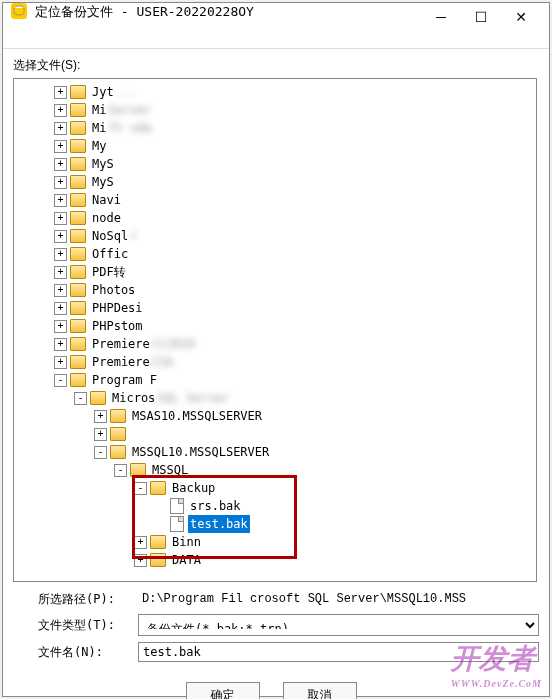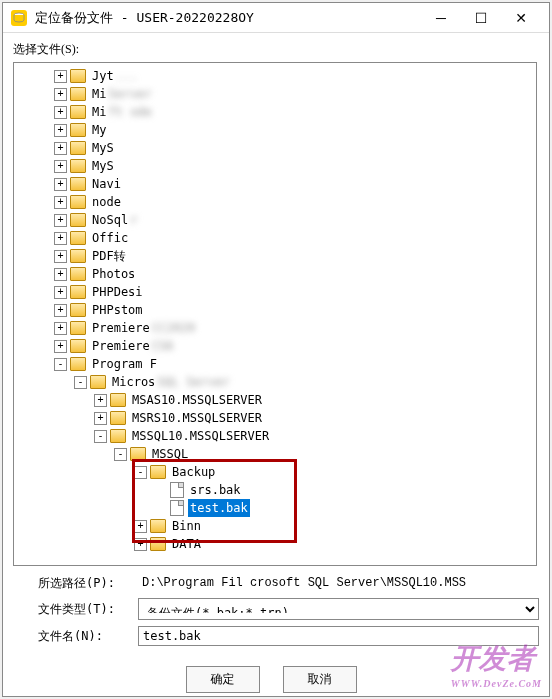--- a/index.html
+++ b/index.html
@@ -1,24 +1,24 @@
 <!DOCTYPE html>
 <html><head>
 <meta charset="utf-8">
 <style>
 * { box-sizing: border-box; margin: 0; padding: 0; }
 body { font-family: "Microsoft YaHei", SimSun, sans-serif; font-size: 12px; background: #f0f0f0; width: 552px; height: 699px; overflow: hidden; position: relative; }
 .window { width: 548px; height: 695px; background: #fff; border: 1px solid #888; position: absolute; top: 2px; left: 2px; }
-.titlebar { height: 30px; display: flex; align-items: center; padding: 0 8px; background: #fff; border-bottom: 1px solid #ddd; }
+.titlebar { height: 46px; display: flex; align-items: flex-start; padding: 0 8px; background: #fff; border-bottom: 1px solid #ddd; }
 .titlebar-icon { width: 16px; height: 16px; background: #ffcc00; border-radius: 3px; margin-right: 8px; display: flex; align-items: center; justify-content: center; font-size: 10px; }
 .titlebar-text { flex: 1; font-family: SimSun, monospace; font-size: 13px; }
 .win-controls { display: flex; gap: 0; }
 .win-btn { width: 40px; height: 28px; display: flex; align-items: center; justify-content: center; font-size: 14px; cursor: pointer; }
 .content { padding: 8px 10px; }
-.label-row { margin-bottom: 4px; font-family: Liberation Serif, serif; }
+.label-row { margin-bottom: 4px; font-family: Liberation Sans, sans-serif; }
 .tree-container { width: 524px; height: 504px; border: 1px solid #888; background: #fff; overflow: auto; padding: 4px 0; position: relative; }
 .tree { font-family: SimSun, monospace; font-size: 12px; line-height: 18px; }
 .tree-node { display: flex; align-items: center; height: 18px; white-space: nowrap; }
 .expander { width: 13px; height: 13px; border: 1px solid #888; display: inline-flex; align-items: center; justify-content: center; font-size: 10px; line-height: 1; margin-right: 3px; cursor: pointer; background: #fff; font-family: monospace; }
 .expander-blank { width: 13px; height: 13px; display: inline-block; margin-right: 3px; }
 .folder-icon { width: 16px; height: 14px; margin-right: 4px; display: inline-block; position: relative; }
 .folder-closed { background: linear-gradient(#ffe9a8, #f5c23e); border: 1px solid #b8860b; border-radius: 1px; }
 .folder-open { background: linear-gradient(#ffe9a8, #f5c23e); border: 1px solid #b8860b; border-radius: 1px; }
 .file-icon { width: 14px; height: 16px; background: #fff; border: 1px solid #888; margin-right: 4px; display: inline-block; position: relative; }
 .file-icon::before { content: ""; position: absolute; top: 0; right: 0; width: 4px; height: 4px; background: #ddd; border-left: 1px solid #888; border-bottom: 1px solid #888; }
@@ -193,21 +193,20 @@
           <div class="tree-node">
             <span class="indent" style="width: 80px;"></span>
             <span class="expander">+</span>
             <span class="folder-icon folder-closed"></span>
             <span class="node-label">MSAS10.MSSQLSERVER</span>
           </div>
           <div class="tree-node">
             <span class="indent" style="width: 80px;"></span>
             <span class="expander">+</span>
             <span class="folder-icon folder-closed"></span>
-            <span class="node-label">MSRS10.MSSQLSERVER</span>
           </div>
           <div class="tree-node">
             <span class="indent" style="width: 80px;"></span>
             <span class="expander">-</span>
             <span class="folder-icon folder-open"></span>
             <span class="node-label">MSSQL10.MSSQLSERVER</span>
           </div>
           <div class="tree-node">
             <span class="indent" style="width: 100px;"></span>
             <span class="expander">-</span>

